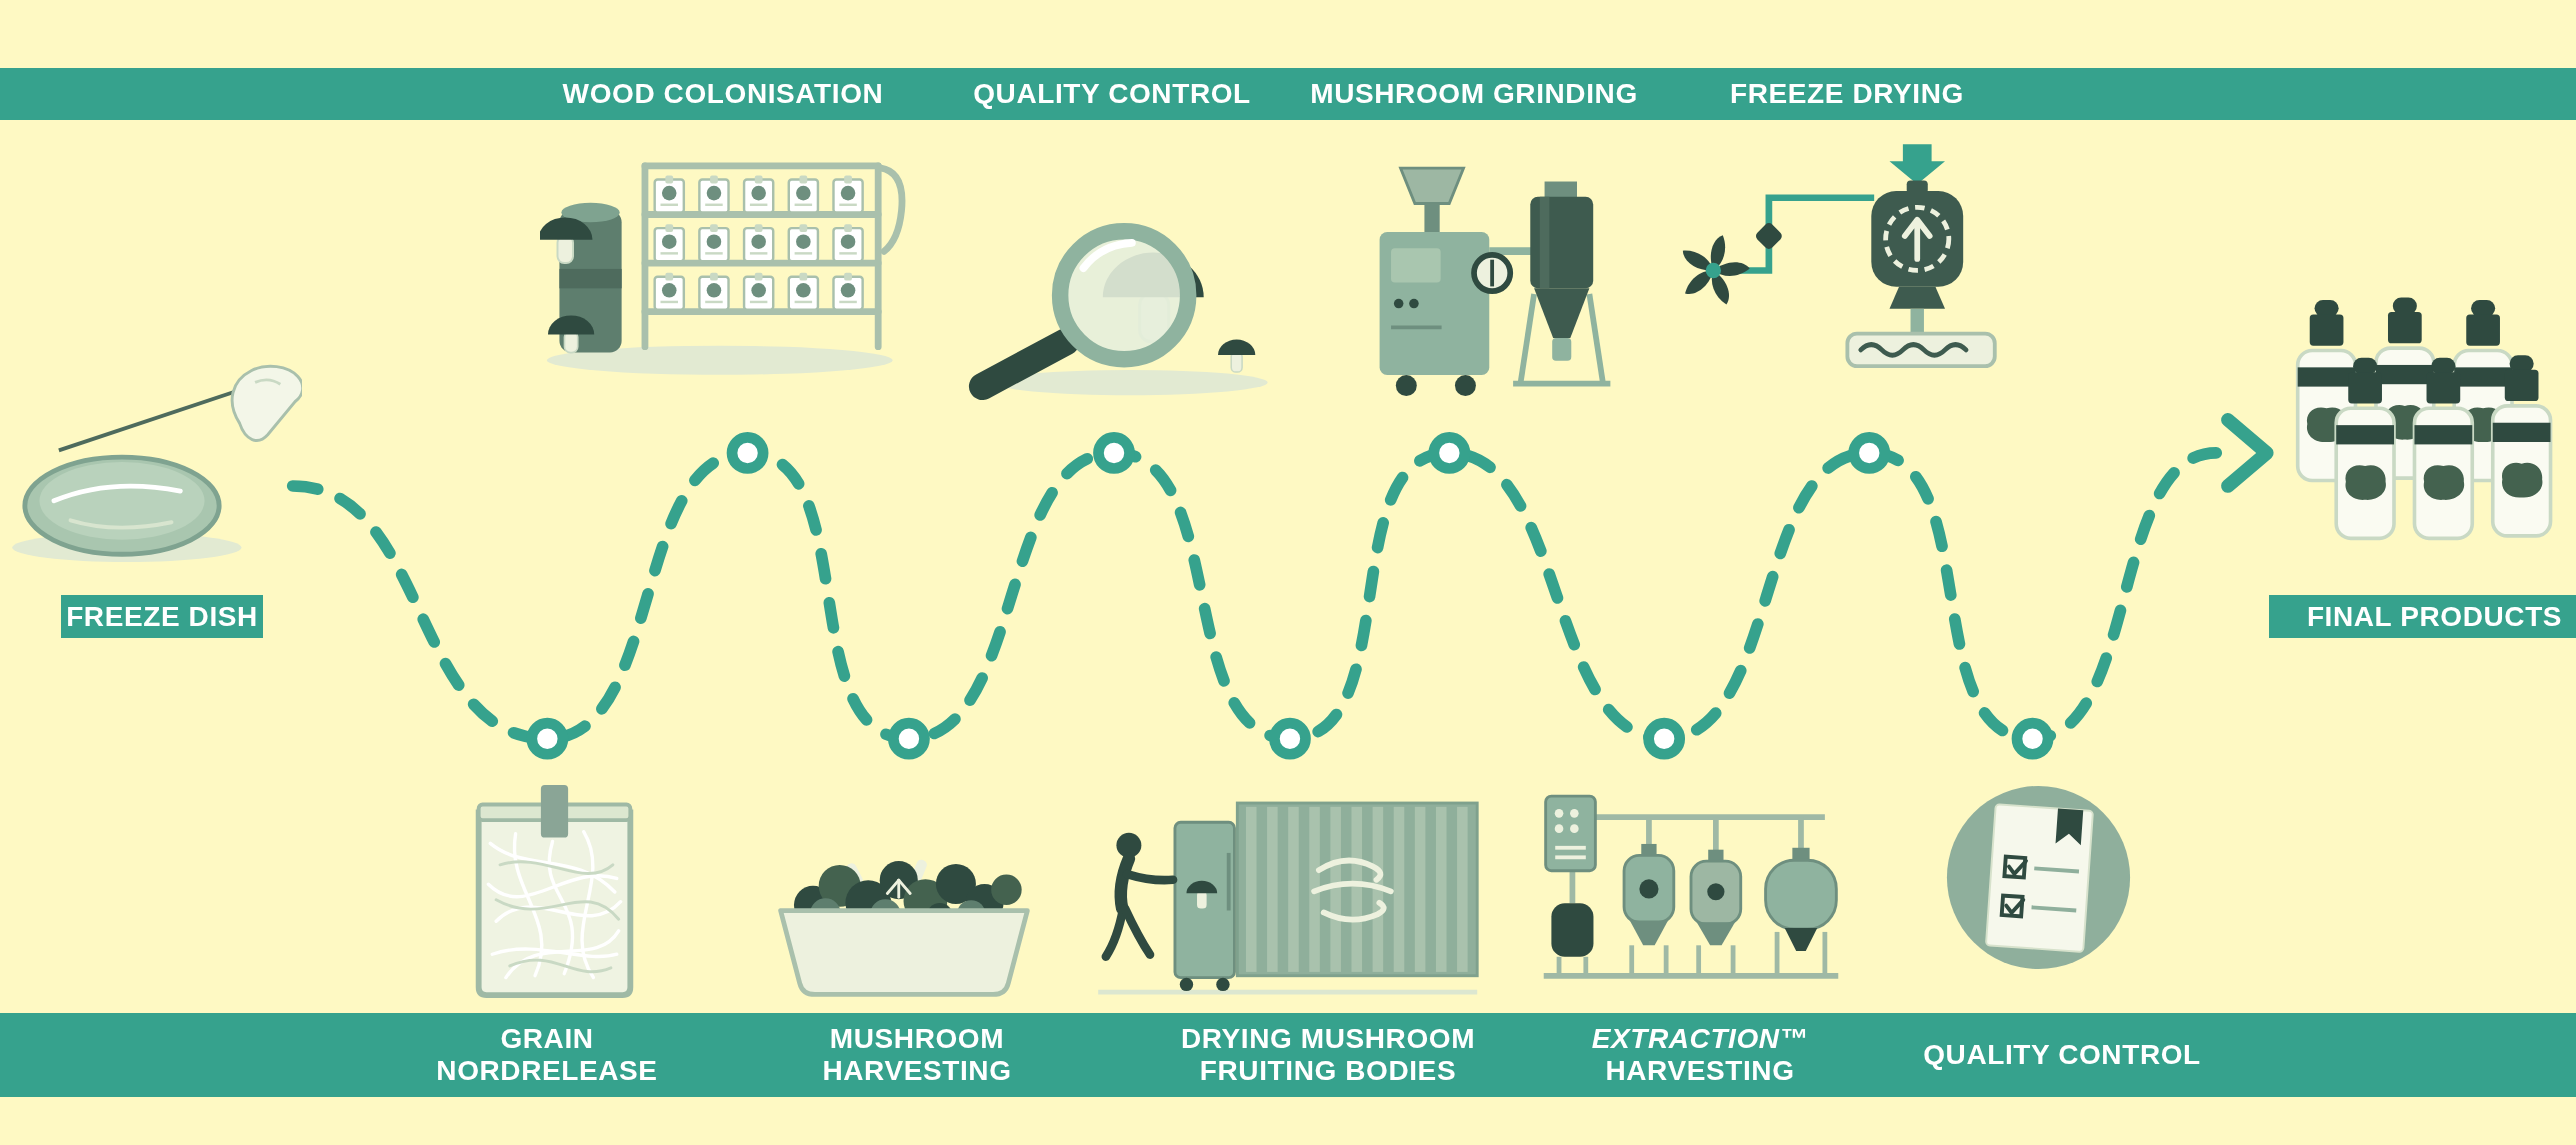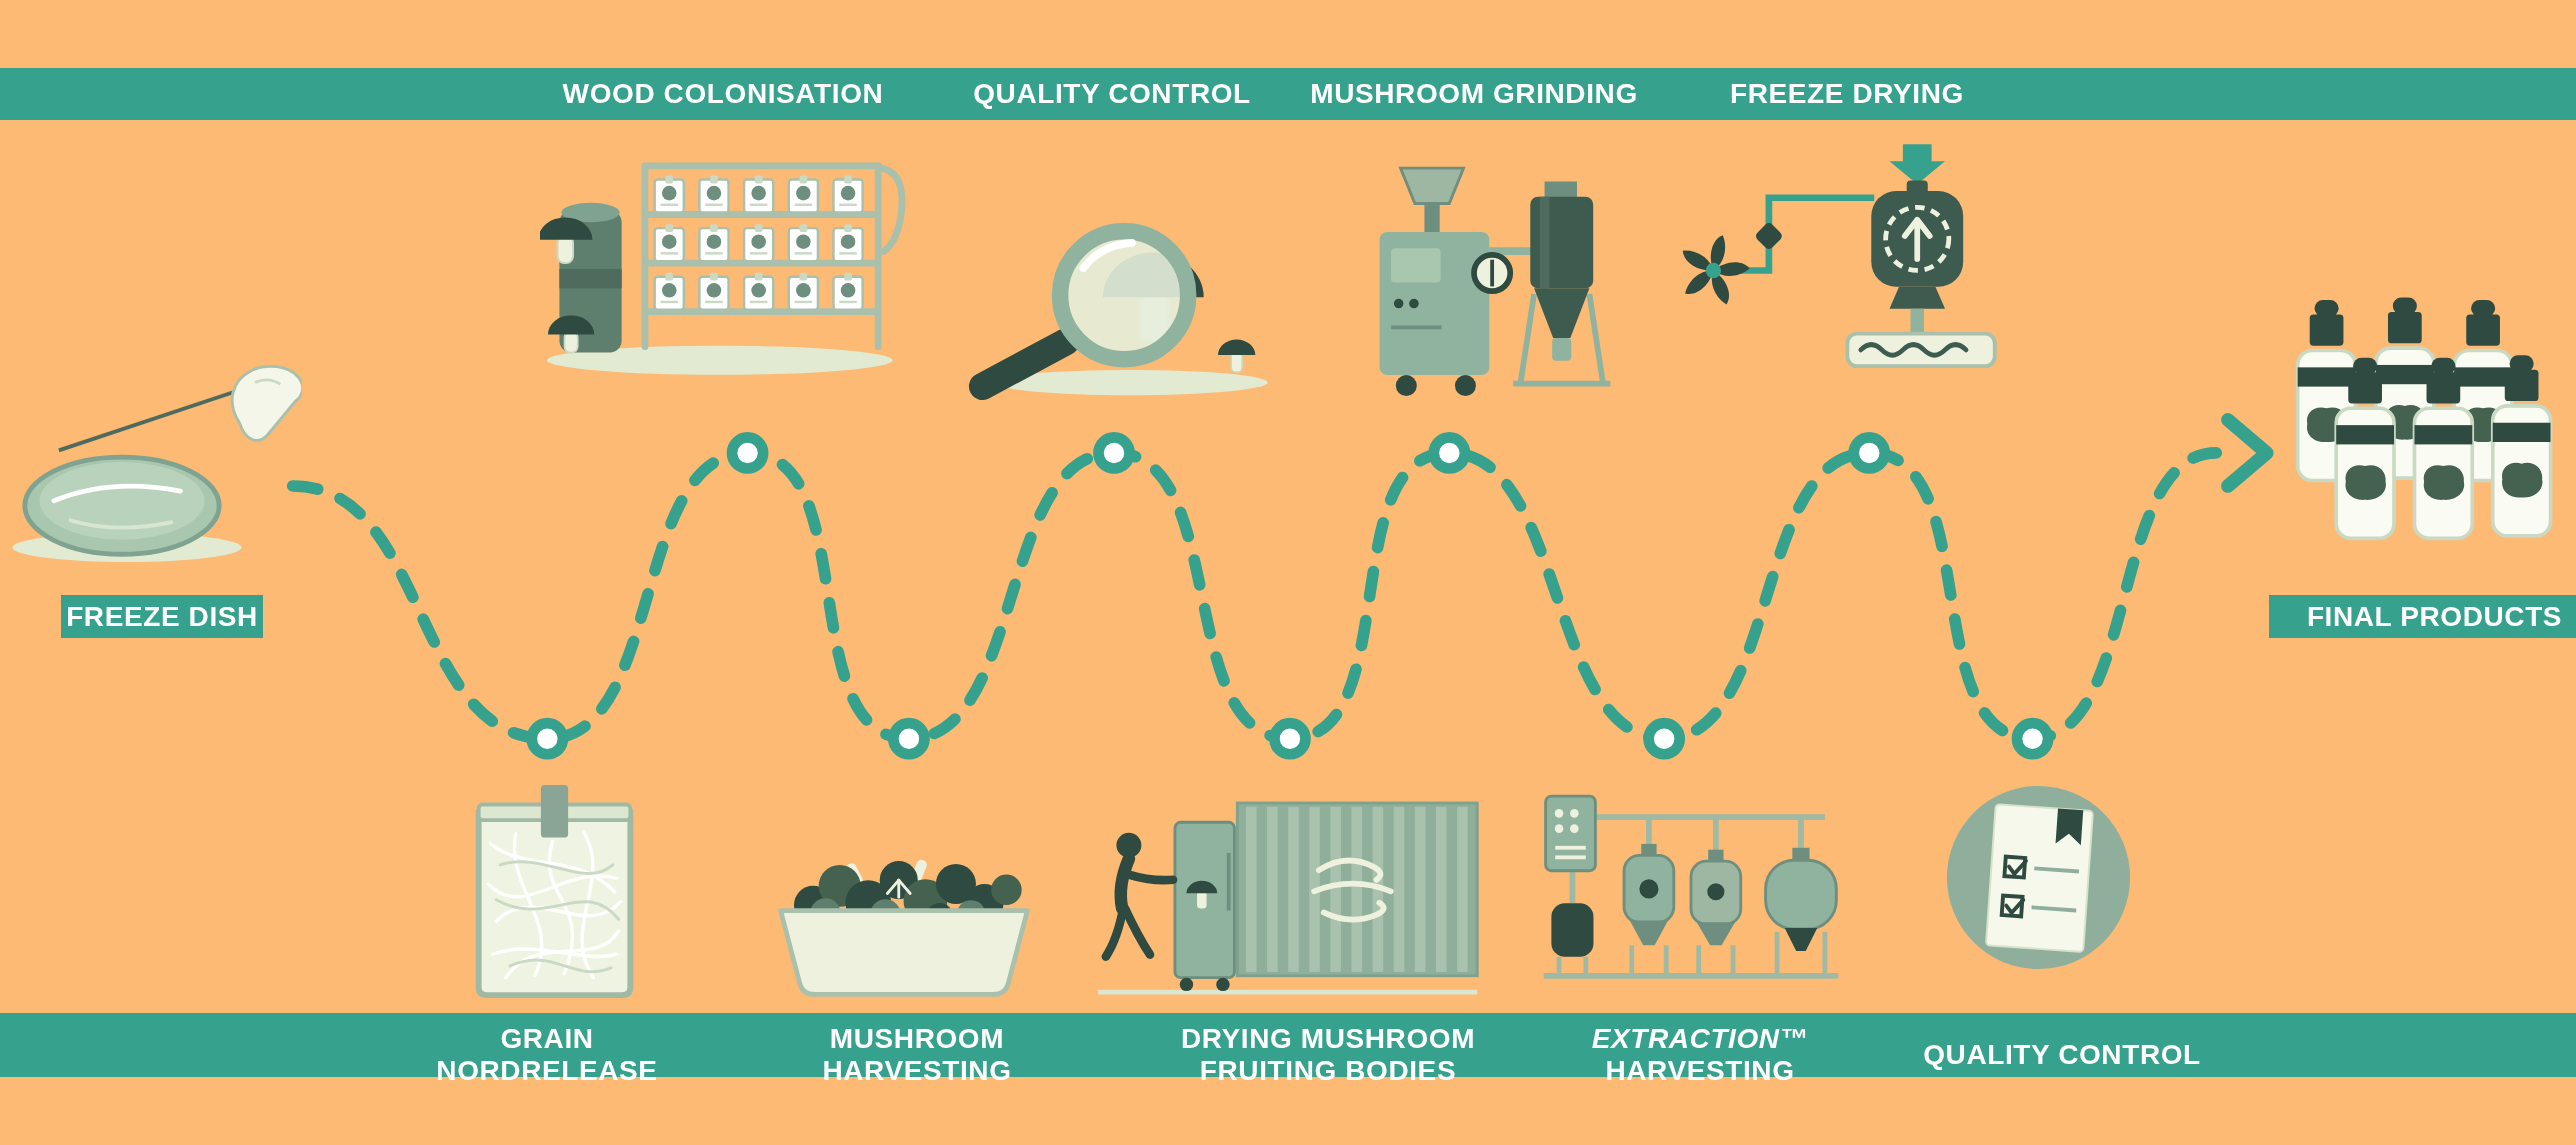--- a/index.html
+++ b/index.html
@@ -1,22 +1,22 @@
 <!DOCTYPE html>
 <html><head>
 <meta charset="utf-8">
 <style>
   html,body{margin:0;padding:0;background:#ffffff;}
   .canvas{
-    position:relative;width:2576px;height:1145px;background:#fdba74;
+    position:relative;width:2576px;height:1145px;background:#fef9c3;
     font-family:"Liberation Sans",sans-serif;overflow:hidden;
   }
   .bar{position:absolute;left:0;width:100%;background:#36A28D;z-index:5;}
   .bar-top{top:68px;height:52px;}
-  .bar-bottom{top:1013px;height:64px;}
+  .bar-bottom{top:1013px;height:84px;}
   .tbar-label{
     position:absolute;top:0;transform:translateX(-50%);
     color:#ffffff;font-weight:bold;font-size:28px;line-height:52px;
     letter-spacing:0.6px;white-space:nowrap;
   }
   .bbar-label{
     position:absolute;top:0;height:84px;transform:translateX(-50%);
     display:flex;flex-direction:column;justify-content:center;align-items:center;
     color:#ffffff;font-weight:bold;font-size:28px;line-height:32px;
     letter-spacing:0.6px;text-align:center;white-space:nowrap;

